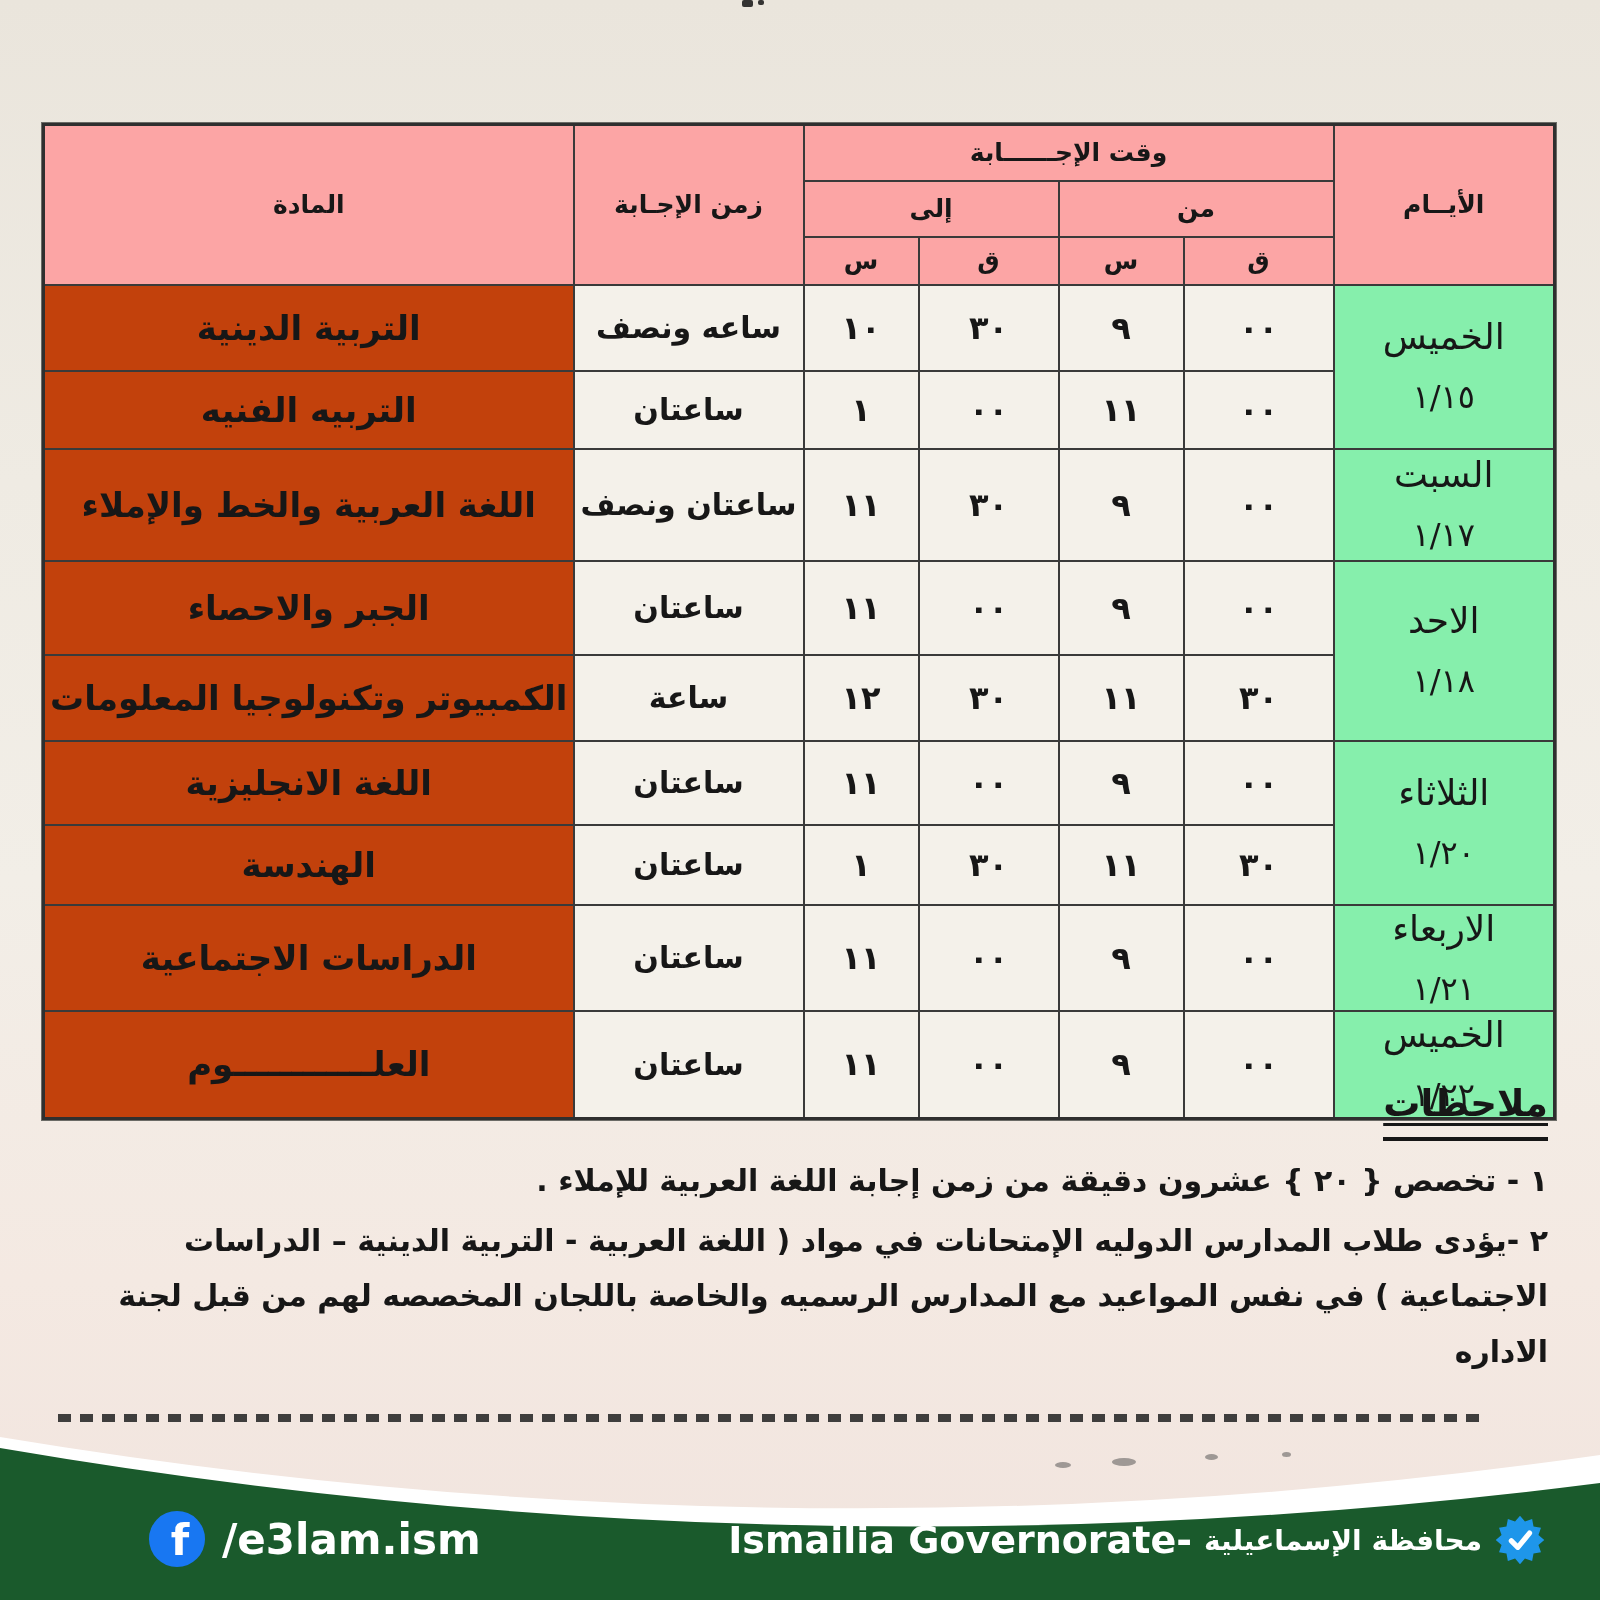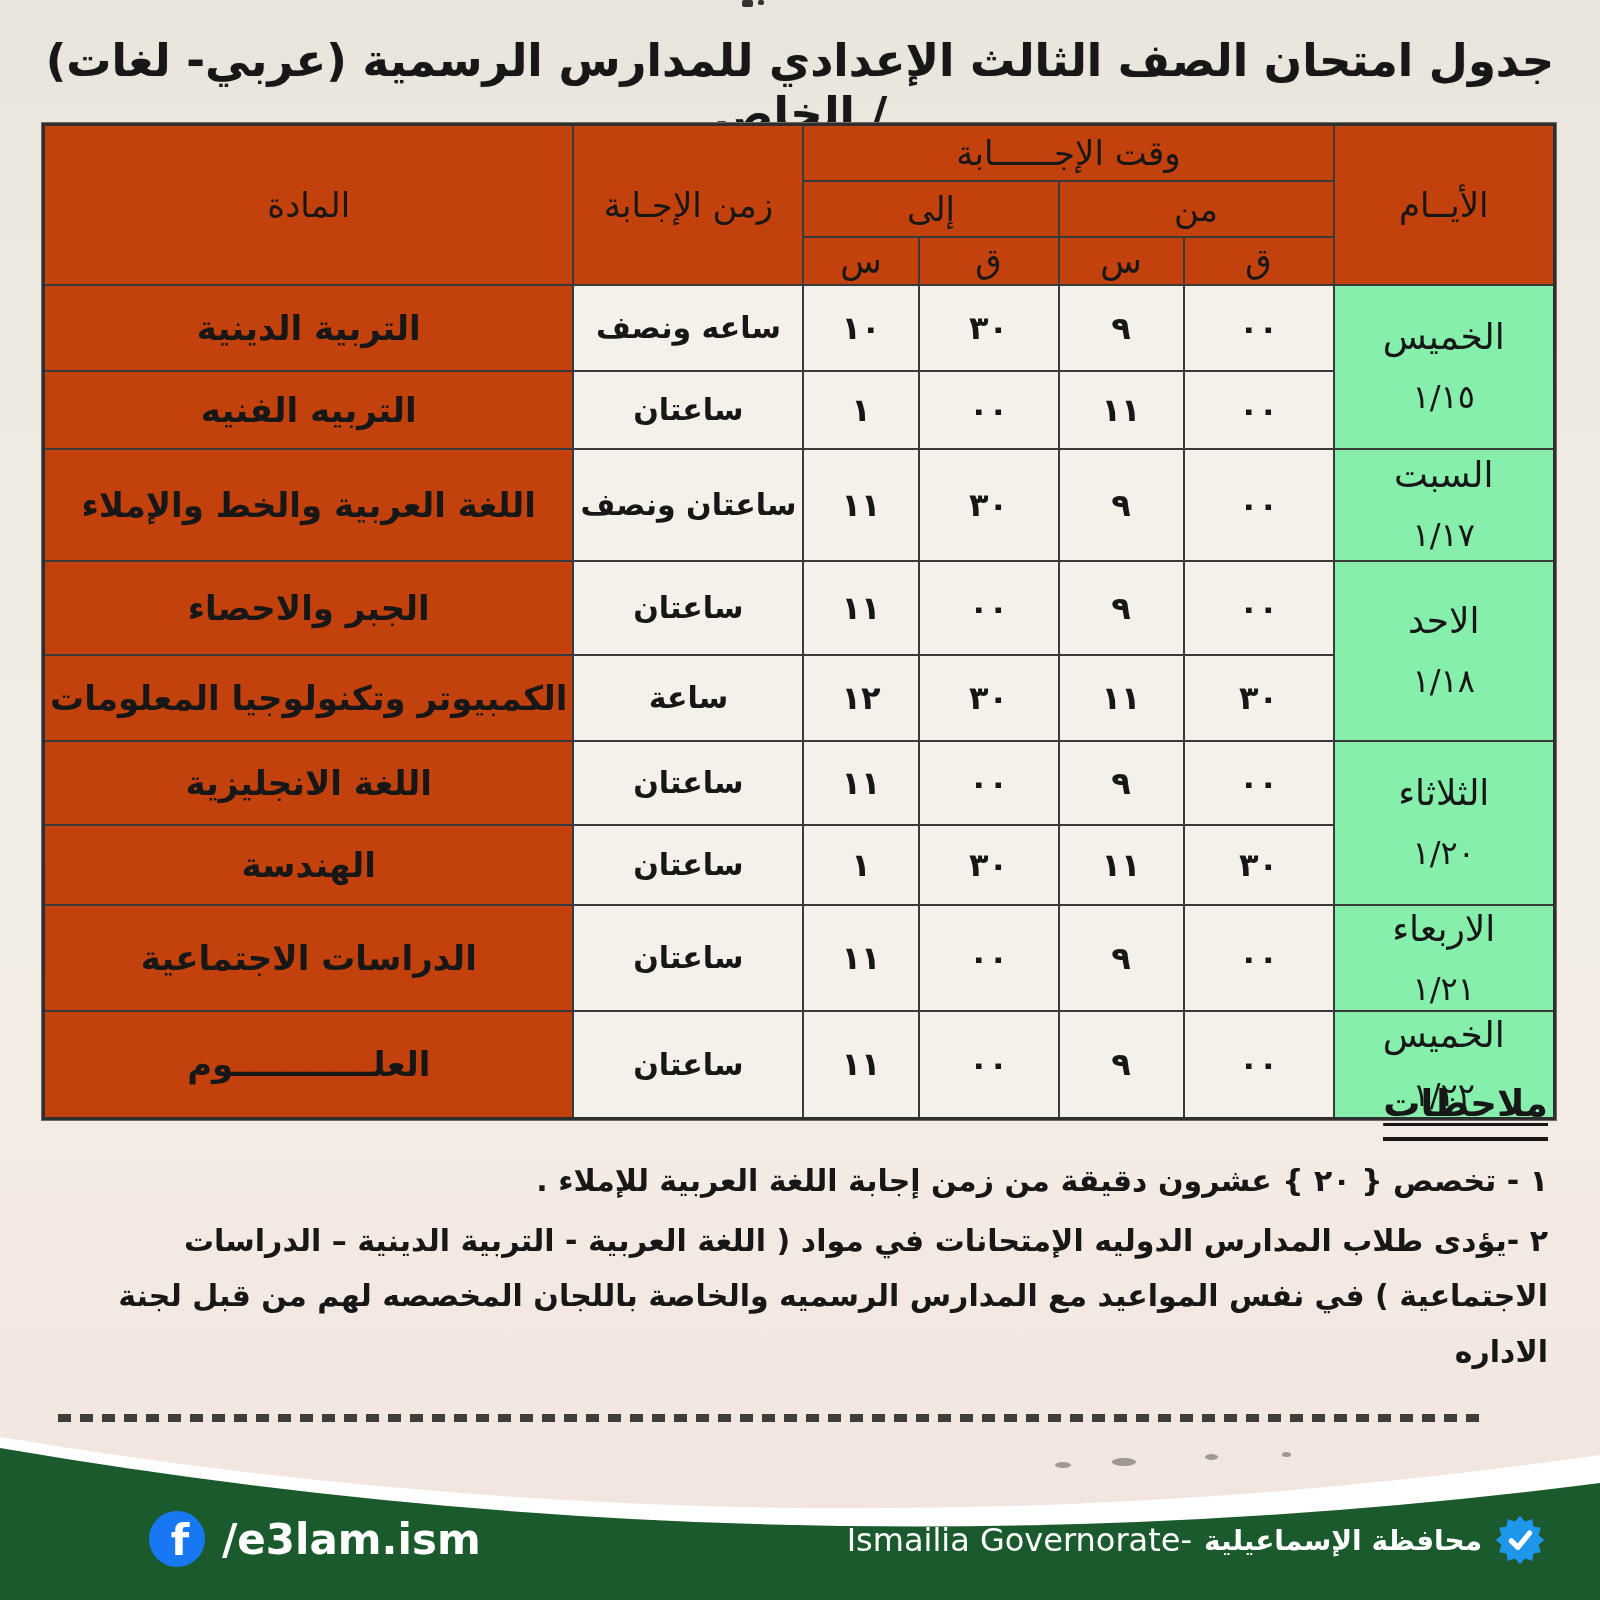--- a/index.html
+++ b/index.html
@@ -35,22 +35,22 @@
     box-shadow:0 0 0 1px #6b6b66;
   }
   table.schedule th, table.schedule td{
     border:2px solid #3a3a3a;
     text-align:center;
     vertical-align:middle;
     padding:0 4px;
     overflow:hidden;
   }
   table.schedule thead th{
-    font-size:34px;font-weight:normal;
-    background:#c2410c;
+    font-size:25px;font-weight:bold;
+    background:#fca5a5;
   }
   th.h-time{font-size:33px;}
   th.h-sub{font-size:35px;}
   td.subject-cell{font-size:34px;font-weight:bold;background:#c2410c;}
   td.duration-cell{font-size:30px;font-weight:bold;}
   td.num-cell{font-size:32px;font-weight:bold;letter-spacing:2px;}
   td.day-cell{font-weight:normal;background:#86efac;}
   td.day-cell .day-name{font-size:36px;line-height:1.25;}
   td.day-cell .day-date{font-size:32px;line-height:1.3;margin-top:18px;}
 
@@ -95,31 +95,30 @@
     color:#ffffff;font-size:42px;font-weight:bold;
     font-family:"DejaVu Sans",sans-serif;
   }
   .gov-group{
     position:absolute;right:54px;top:14px;
     display:flex;align-items:center;gap:12px;
     direction:rtl;
   }
   .badge-icon{width:52px;height:52px;display:block;}
   .gov-ar{color:#ffffff;font-size:28px;font-weight:bold;}
-  .gov-en{color:#ffffff;font-size:32px;font-weight:normal;direction:ltr;unicode-bidi:isolate;}
+  .gov-en{color:#ffffff;font-size:38px;font-weight:bold;direction:ltr;unicode-bidi:isolate;}
 </style>
 </head>
 <body>
 
 <div class="page">
 
   <div class="top-mark" style="left:742px;top:0;width:11px;height:7px;"></div>
   <div class="top-mark" style="left:758px;top:0;width:6px;height:5px;"></div>
 
-  <div class="doc-title" dir="rtl">جدول امتحان الصف الثالث الإعدادي للمدارس الرسمية (عربي- لغات) / الخاص</div>
 
   <div class="table-wrap">
     <table class="schedule">
       <colgroup>
         <col style="width:221px">
         <col style="width:150px">
         <col style="width:125px">
         <col style="width:140px">
         <col style="width:115px">
         <col style="width:230px">

